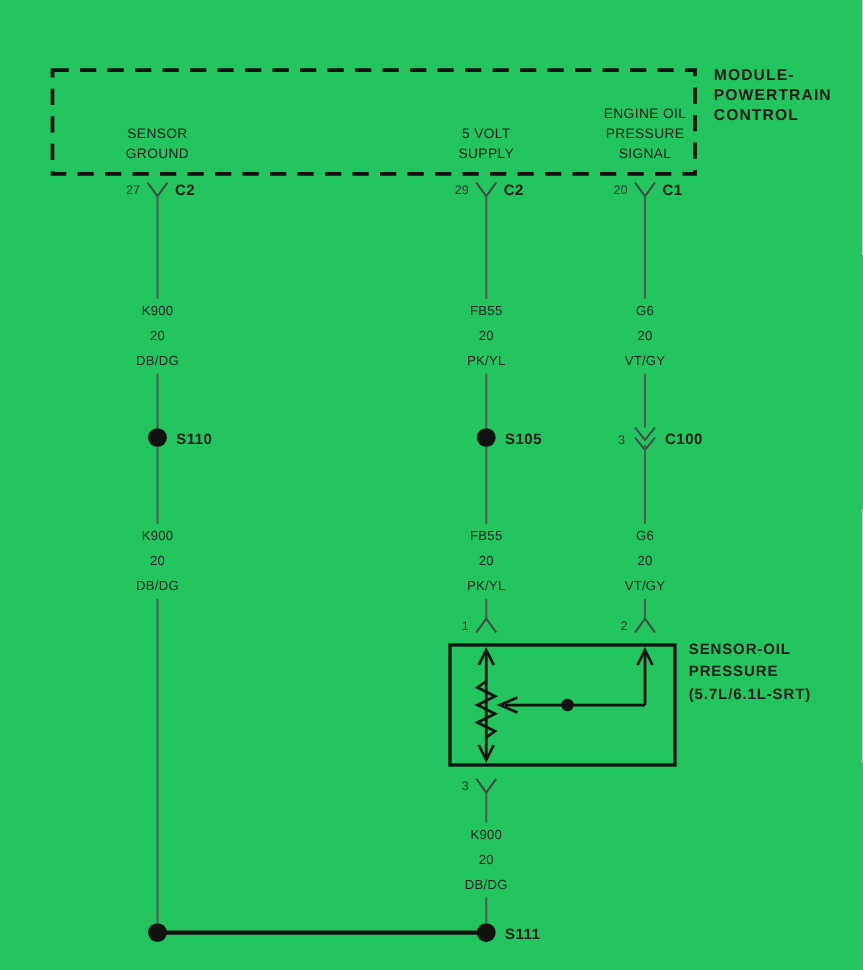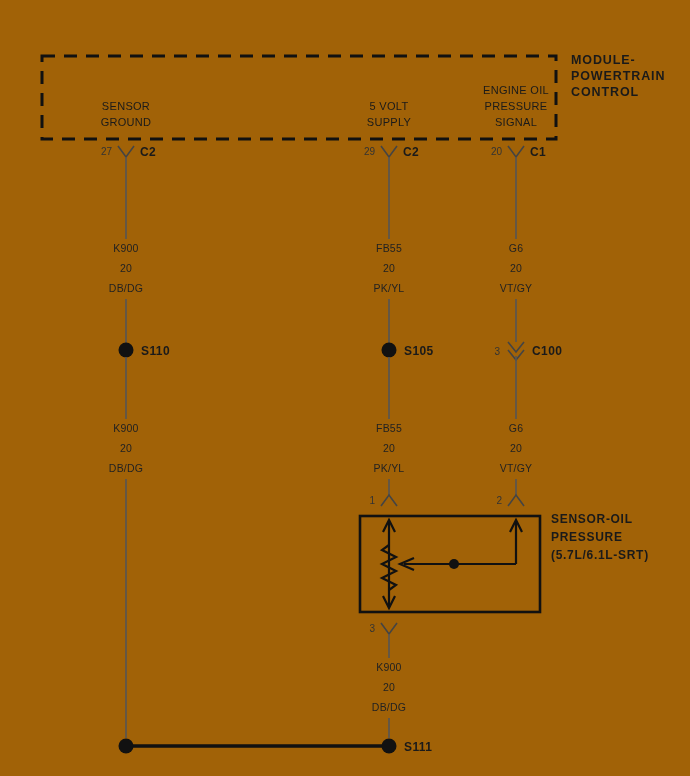--- a/index.html
+++ b/index.html
@@ -8,21 +8,21 @@
     padding: 0;
     background: #ffffff;
   }
   body {
     font-family: "Liberation Sans", sans-serif;
   }
   #diagram-root {
     position: relative;
     width: 690px;
     height: 776px;
-    background: #a16207;
+    background: #22c55e;
     overflow: hidden;
   }
   #diagram-svg {
     position: absolute;
     left: 0;
     top: 0;
     width: 690px;
     height: 776px;
   }
   .lbl {

